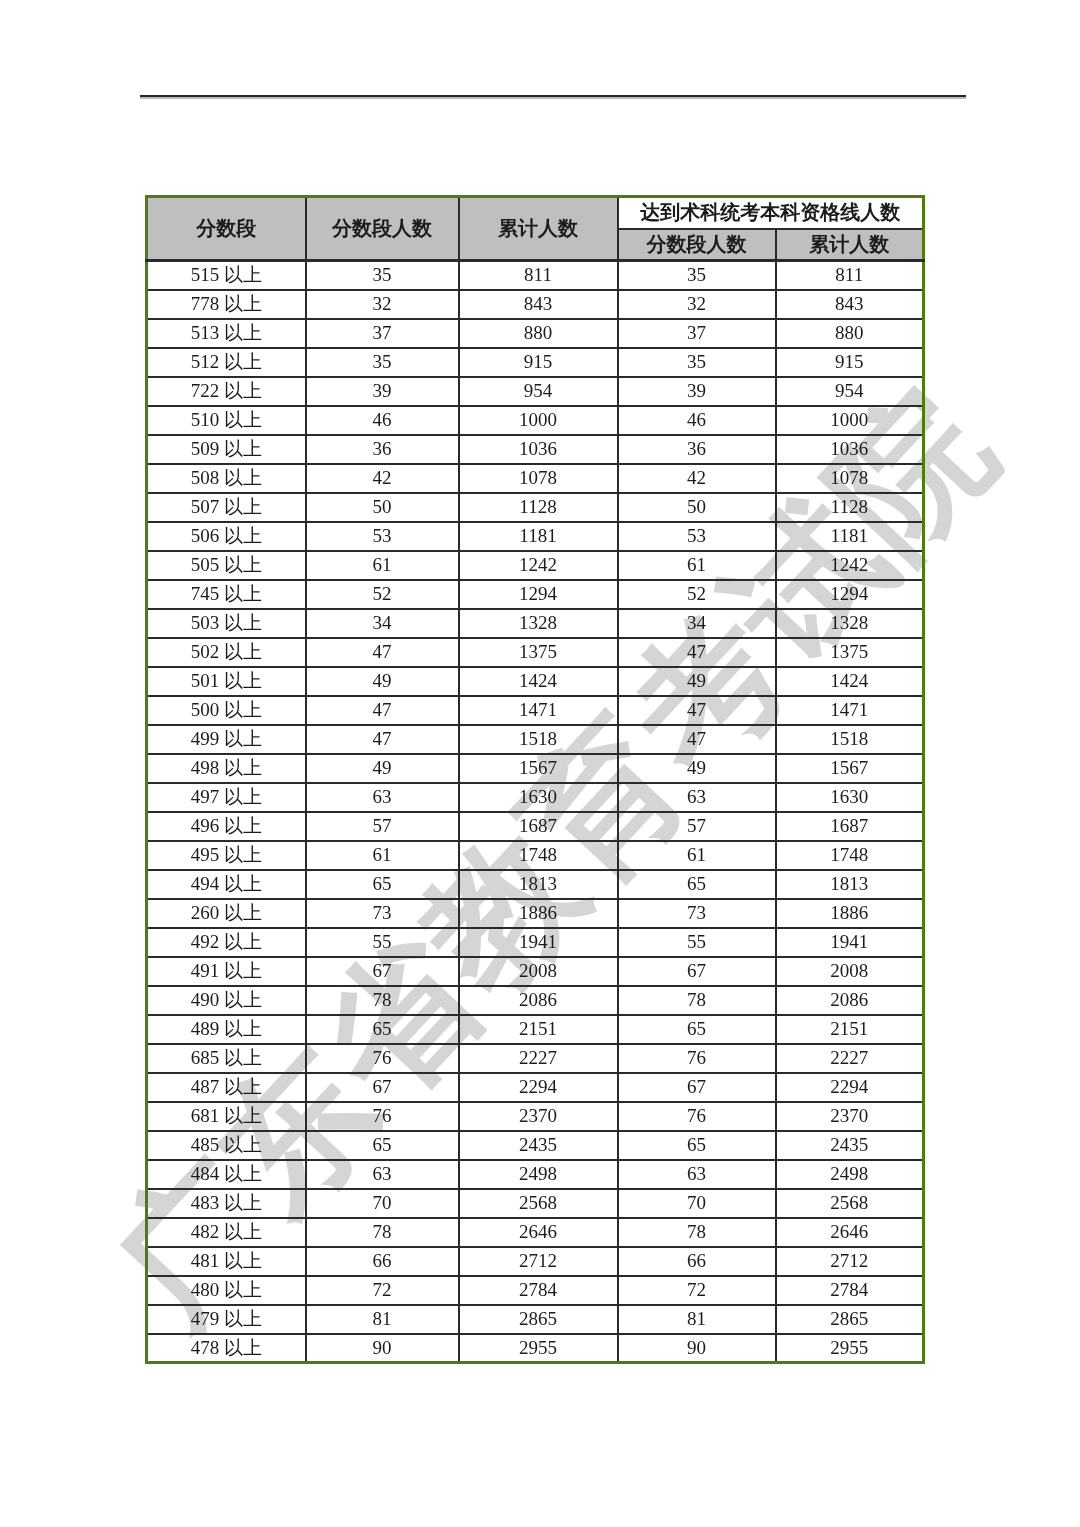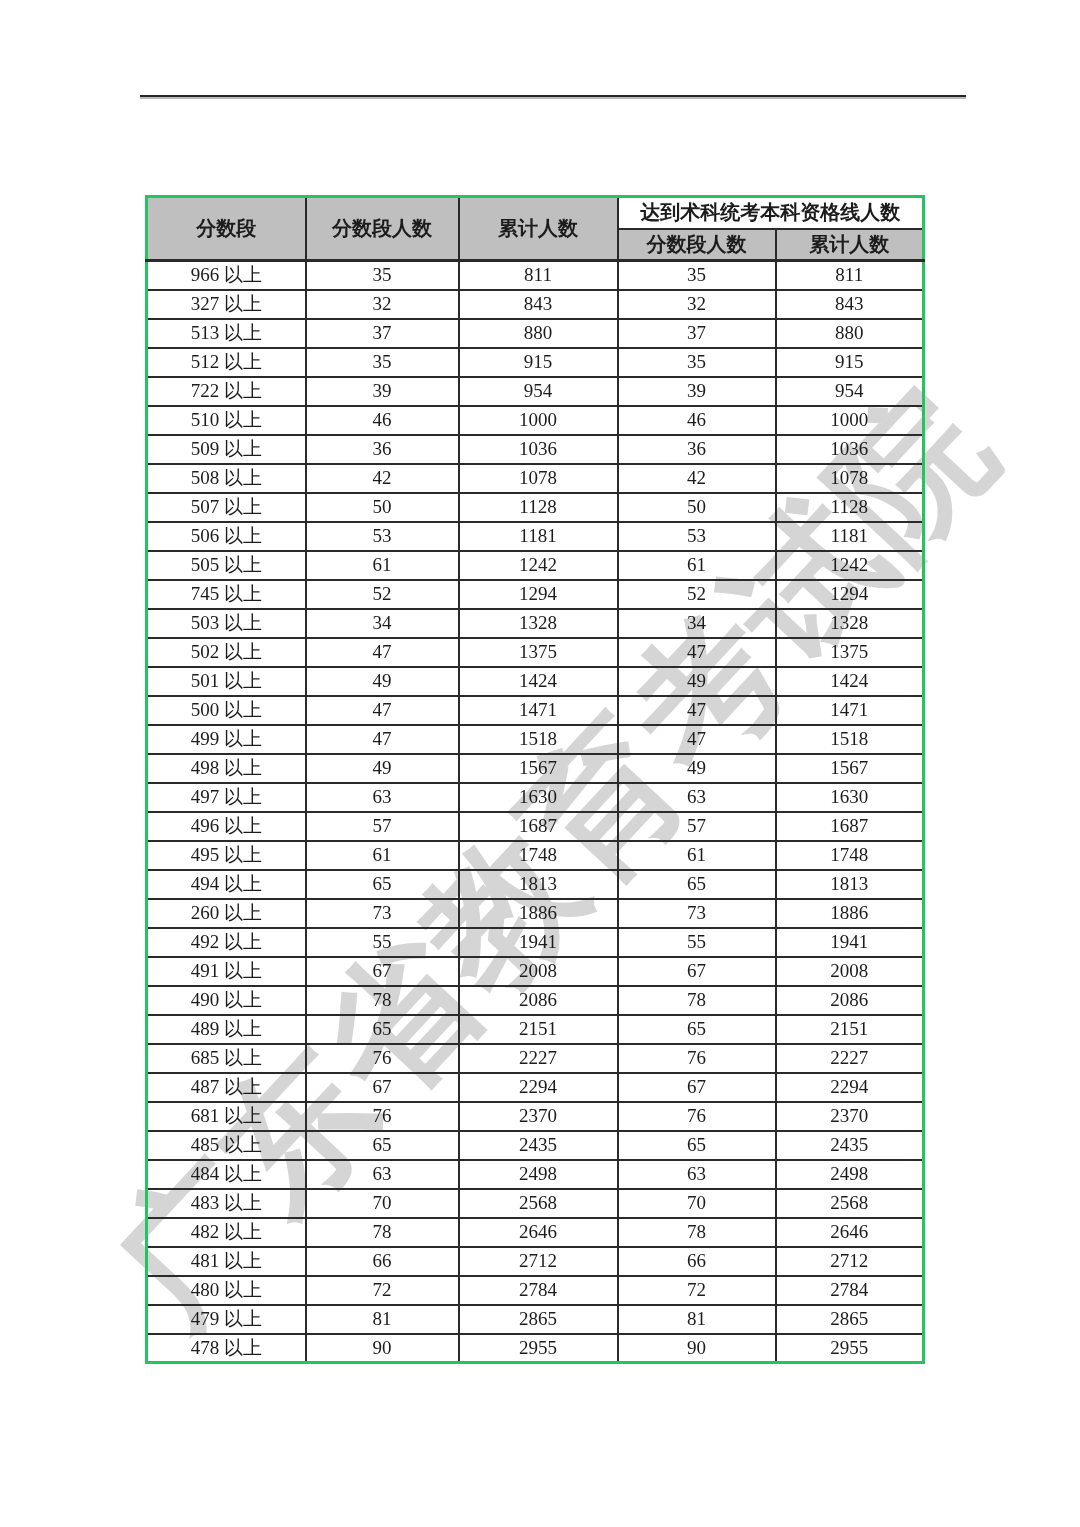--- a/index.html
+++ b/index.html
@@ -51,21 +51,21 @@
   }
   table.score-table th,
   table.score-table td {
     border: 2px solid #2a2a2a;
     text-align: center;
     vertical-align: middle;
     font-size: 19px;
     background: transparent;
   }
   table.score-table {
-    border: 3px solid #22c55e;
+    border: 3px solid #4d7c0f;
   }
   table.score-table thead th {
     background: #bfbfbf;
     font-weight: bold;
     font-size: 20px;
     height: 32px;
   }
   table.score-table thead th.group-header {
     background: transparent;
     border-bottom-width: 2px;
@@ -106,28 +106,28 @@
         <th rowspan="2">累计人数</th>
         <th colspan="2" class="group-header">达到术科统考本科资格线人数</th>
       </tr>
       <tr>
         <th>分数段人数</th>
         <th>累计人数</th>
       </tr>
     </thead>
     <tbody>
         <tr>
-          <td>966 以上</td>
+          <td>515 以上</td>
           <td>35</td>
           <td>811</td>
           <td>35</td>
           <td>811</td>
         </tr>
         <tr>
-          <td>327 以上</td>
+          <td>778 以上</td>
           <td>32</td>
           <td>843</td>
           <td>32</td>
           <td>843</td>
         </tr>
         <tr>
           <td>513 以上</td>
           <td>37</td>
           <td>880</td>
           <td>37</td>

